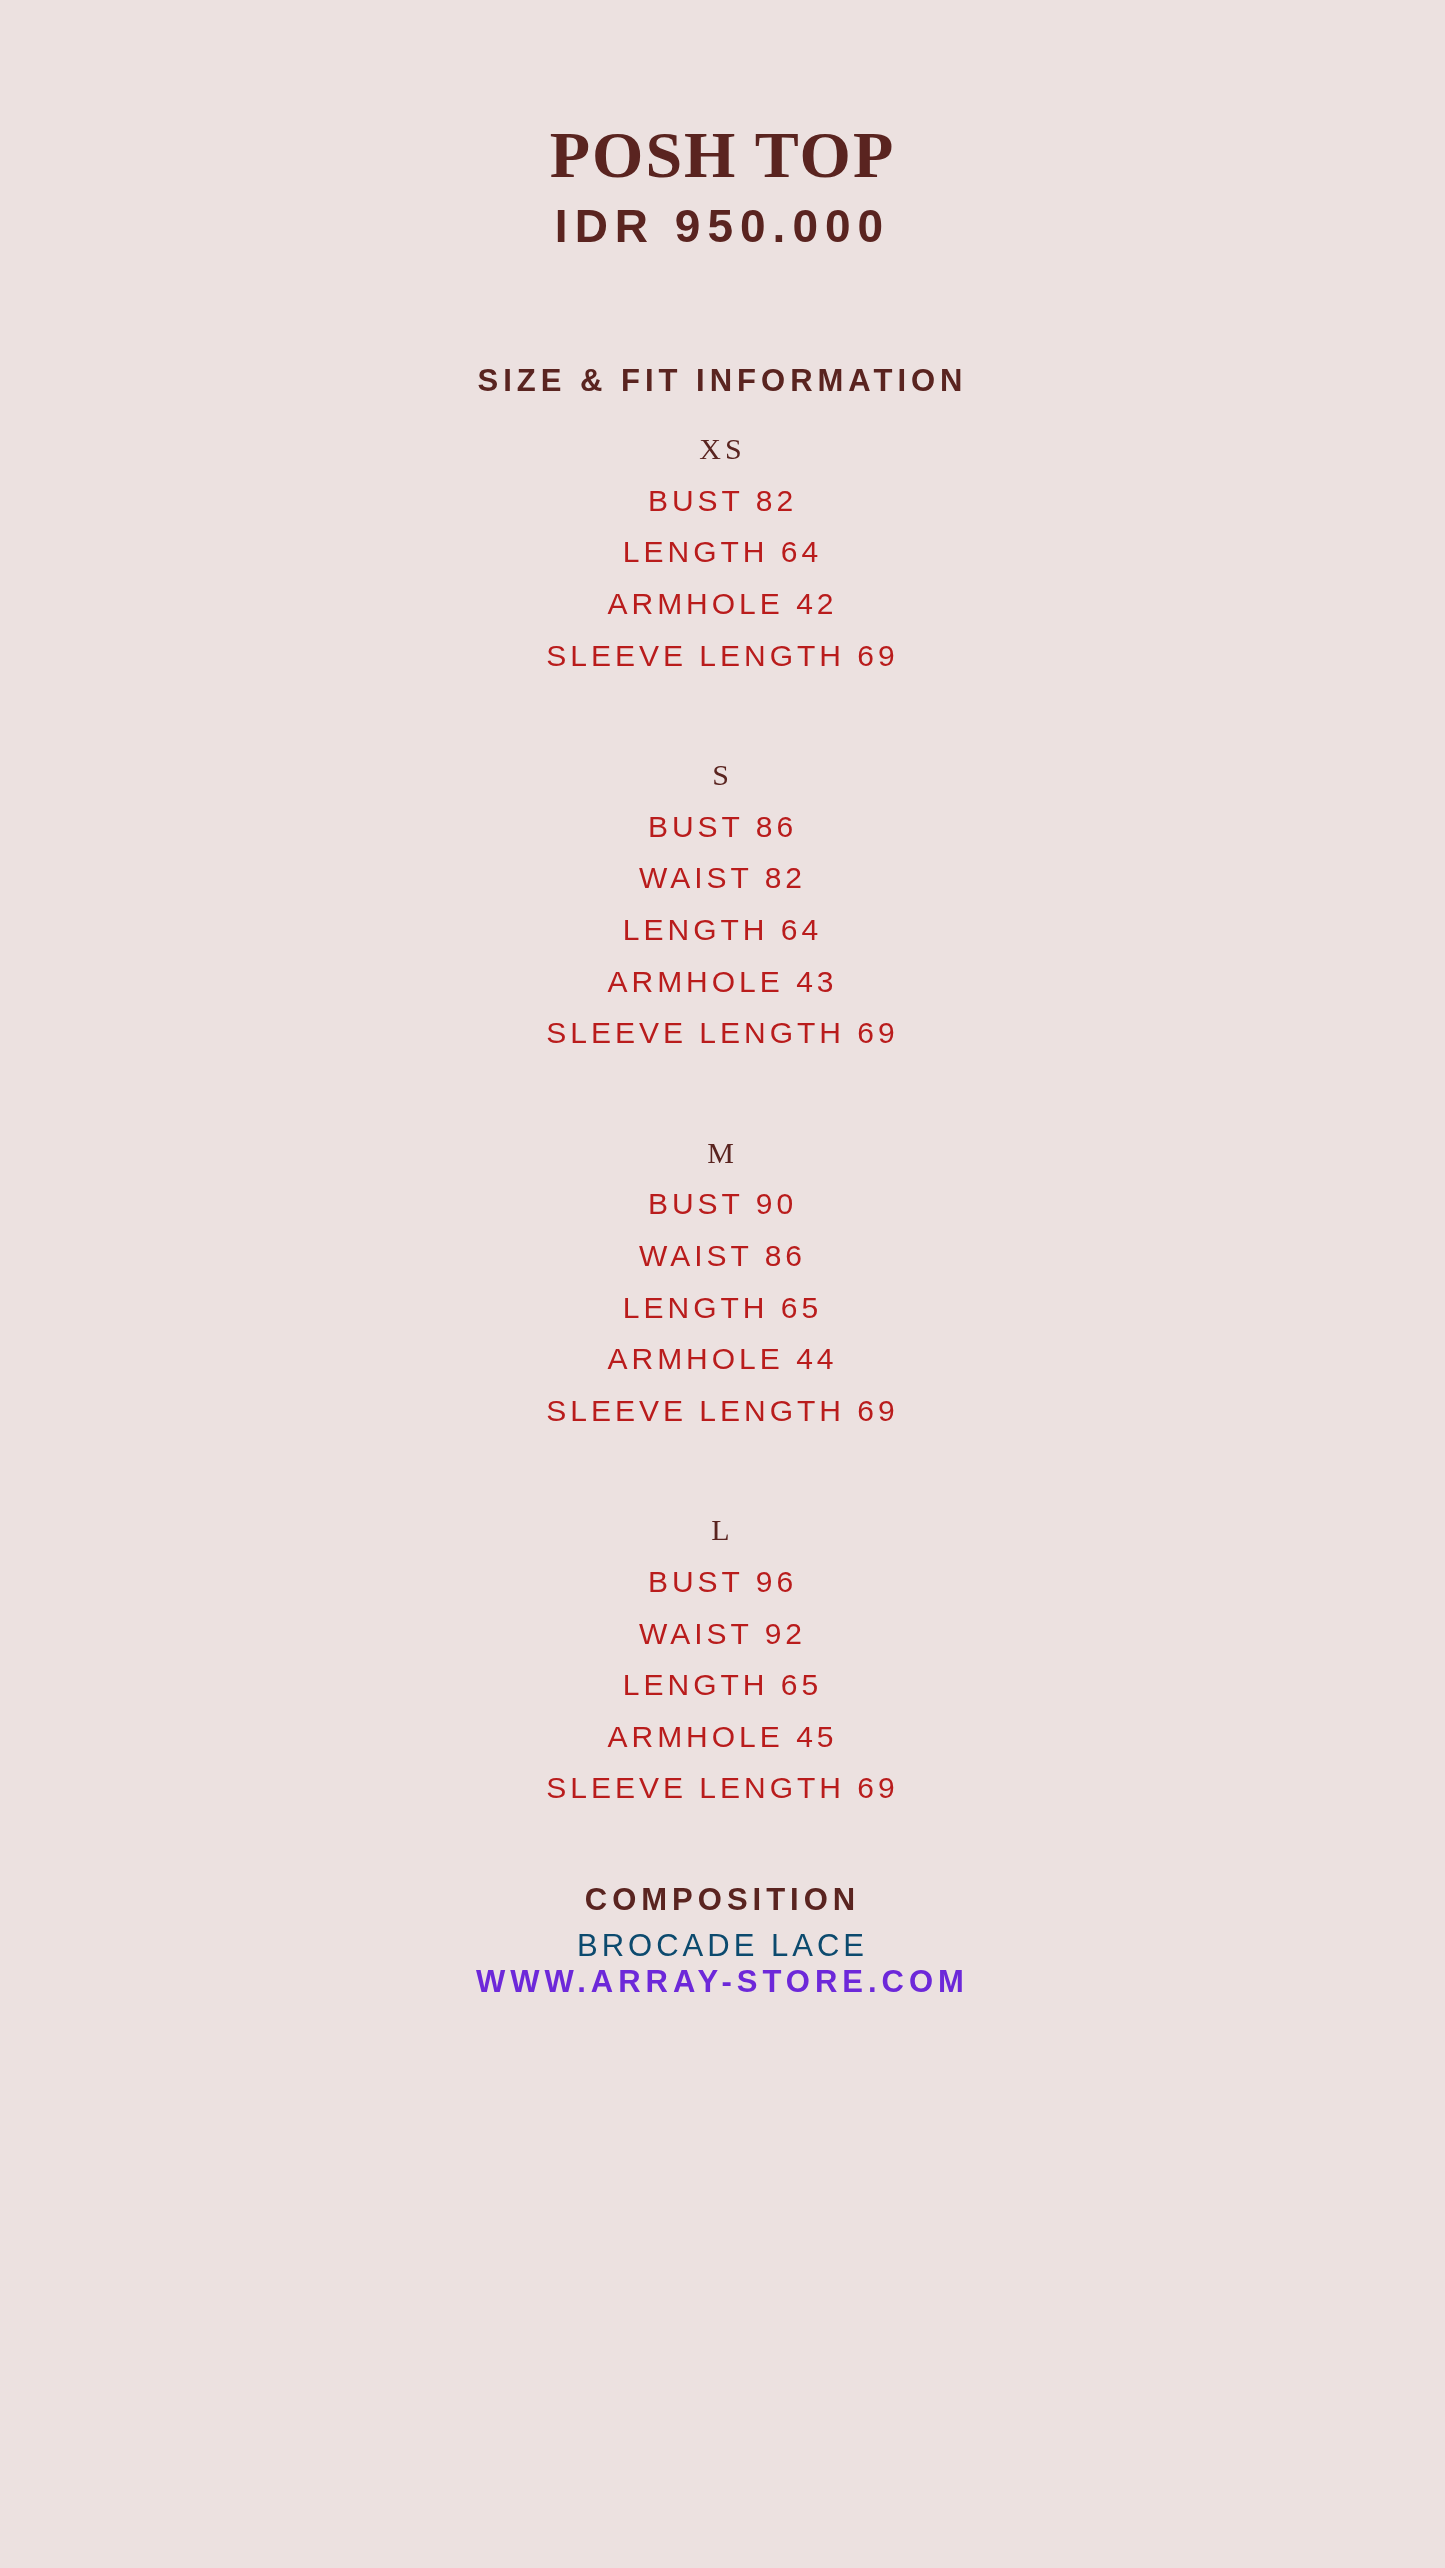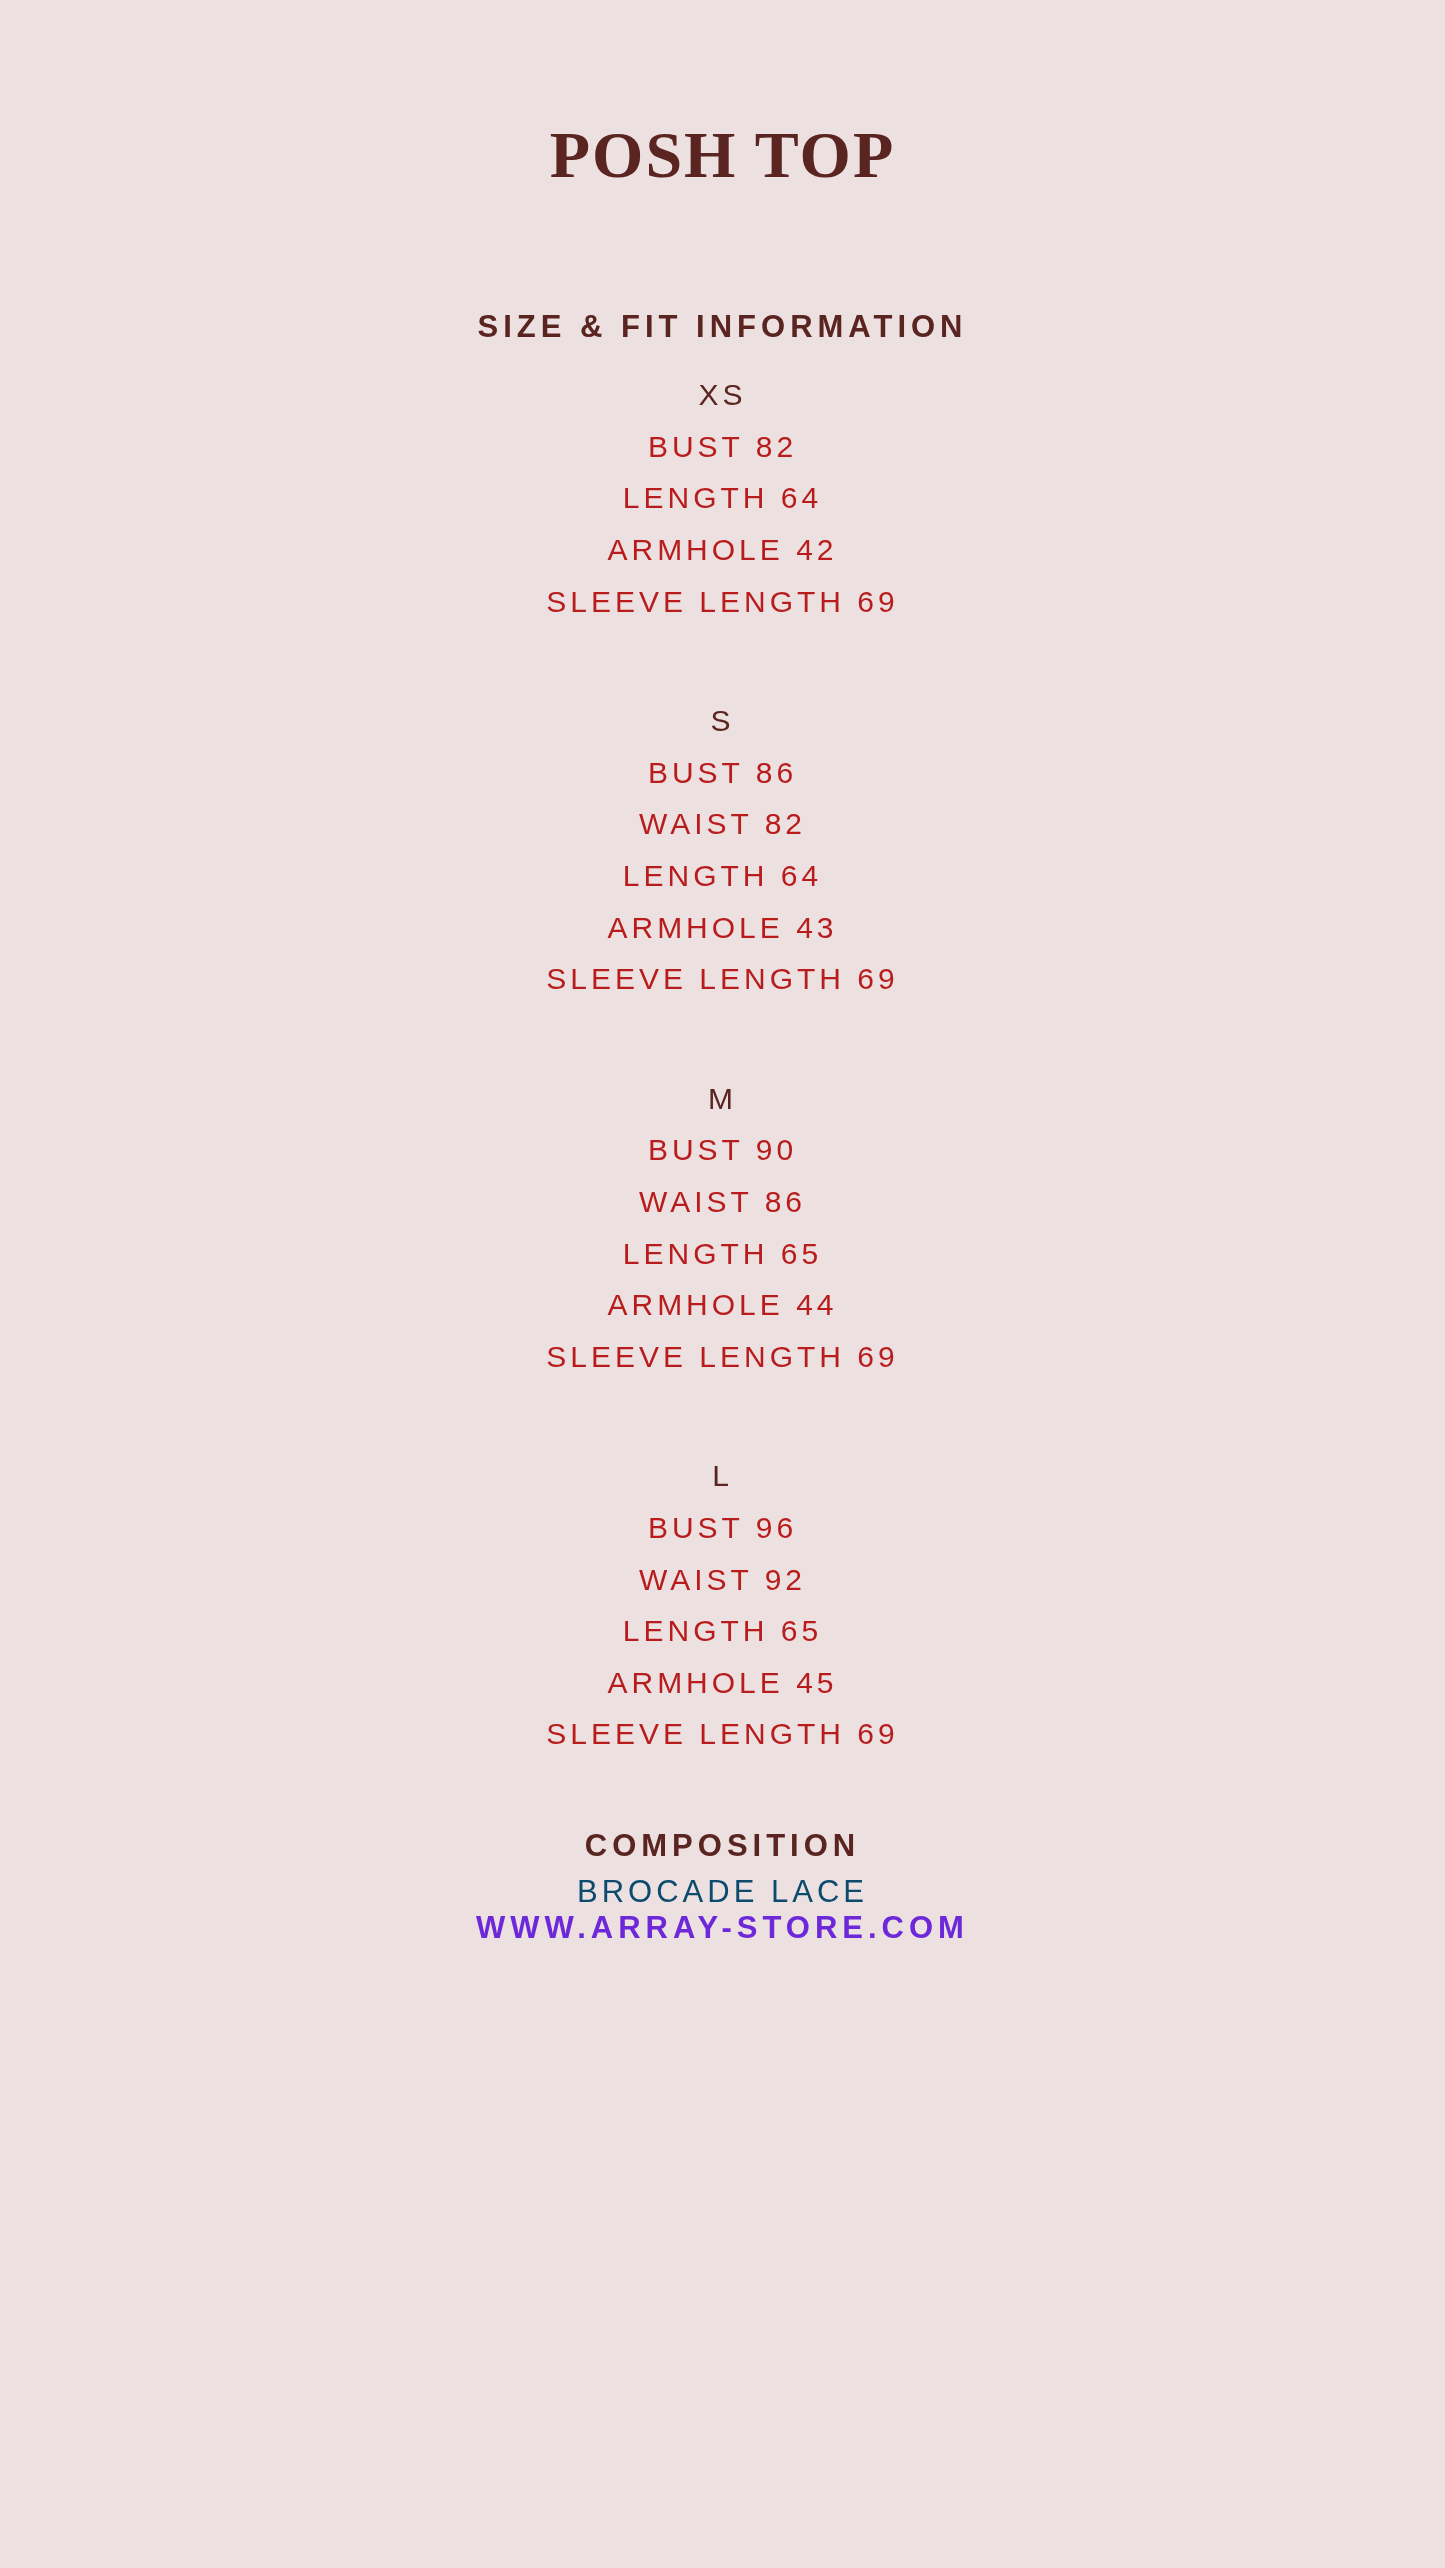--- a/index.html
+++ b/index.html
@@ -58,20 +58,21 @@
   }
   .size-block:last-of-type {
     margin-bottom: 0;
   }
   .size-name {
     font-size: 30px;
     letter-spacing: 4px;
     line-height: 1.72;
     color: #5a2420;
     font-weight: normal;
+    font-family: Liberation Serif, serif;
   }
   .measure-line {
     font-size: 30px;
     letter-spacing: 4px;
     line-height: 1.72;
     color: #b91c1c;
     font-weight: normal;
   }
   .composition-heading {
     margin-bottom: 10px;
@@ -87,20 +88,21 @@
     letter-spacing: 5px;
     color: #6d28d9;
   }
 </style>
 </head>
 <body>
 
 <div class="page">
 
   <div class="product-title">POSH TOP</div>
+  <div class="product-price">IDR 950.000</div>
 
   <div class="section-heading sizefit-heading">SIZE &amp; FIT INFORMATION</div>
 
   <div class="size-block">
     <div class="size-name">XS</div>
     <div class="measure-line">BUST 82</div>
     <div class="measure-line">LENGTH 64</div>
     <div class="measure-line">ARMHOLE 42</div>
     <div class="measure-line">SLEEVE LENGTH 69</div>
   </div>

